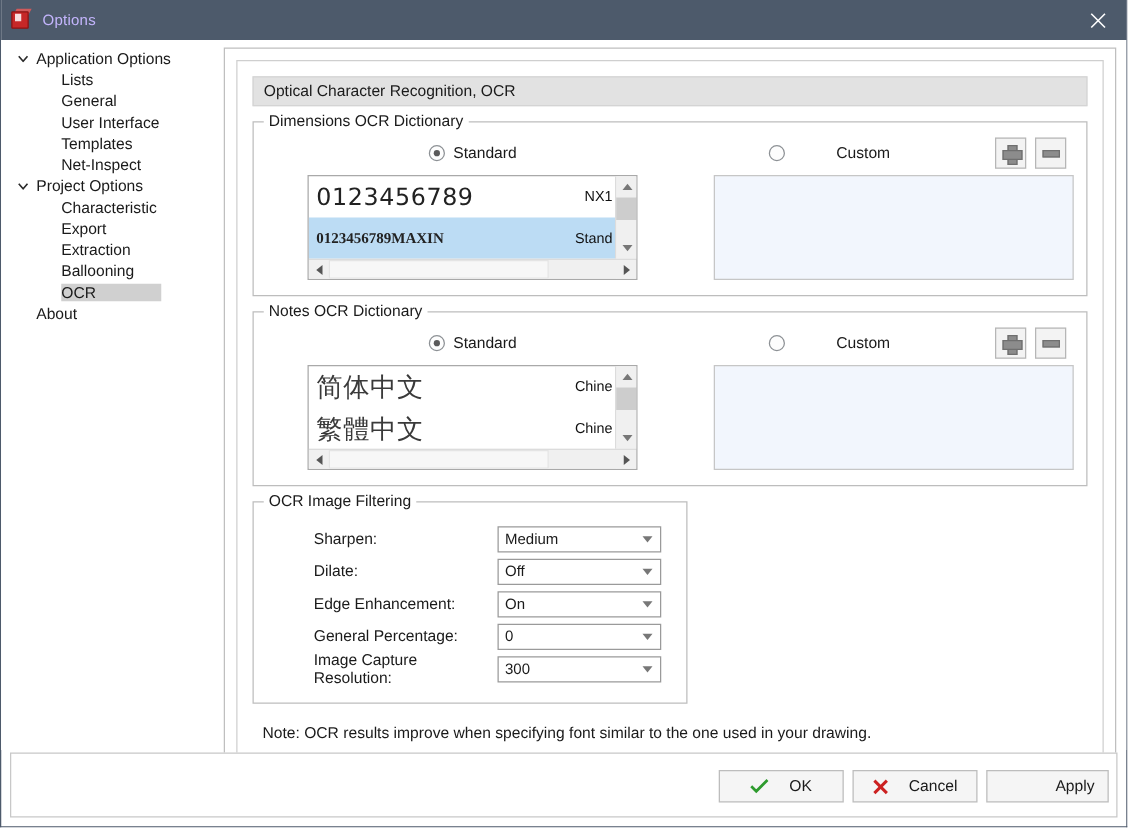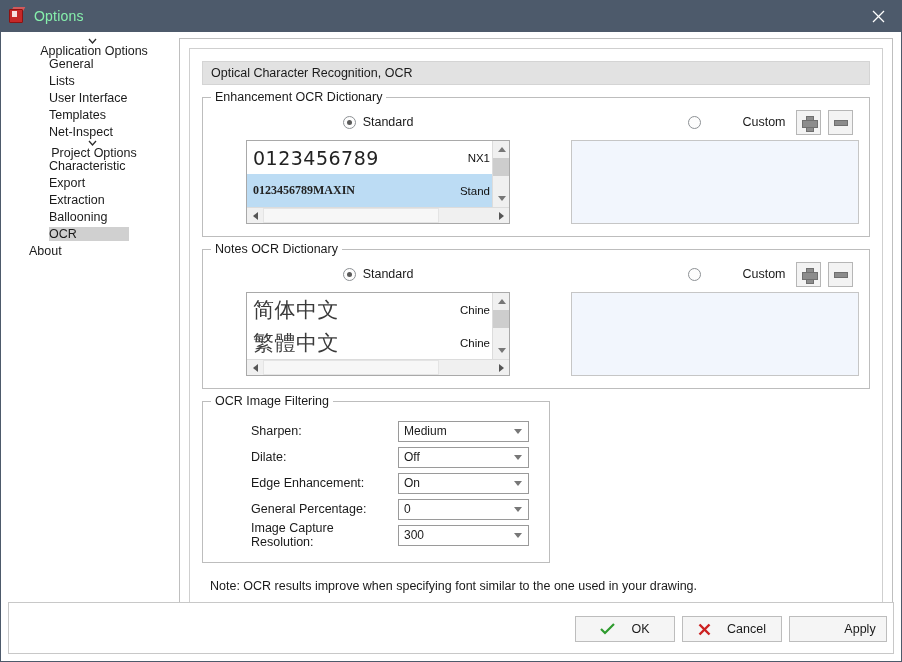--- a/index.html
+++ b/index.html
@@ -49,22 +49,22 @@
     opacity: .85;
   }
   .cube-shadow {
     position: absolute; left: 4px; top: 0px;
     width: 12px; height: 5px;
     background: #e05a5a;
     transform: skewX(-28deg);
     opacity: .9;
   }
   .title-text {
-    color: #86efac;
-    font-size: 14px;
+    color: #c4b5fd;
+    font-size: 12px;
     letter-spacing: .2px;
   }
   .close-btn {
     position: absolute;
     right: 0; top: 0;
     width: 46px; height: 32px;
     display: flex; align-items: center; justify-content: center;
     color: #ffffff;
   }
   .close-btn svg { display: block; }
@@ -83,21 +83,21 @@
     padding-top: 6px;
     background: #ffffff;
   }
   .tree-row {
     height: 17px;
     display: flex;
     align-items: center;
     font-size: 12.5px;
     white-space: nowrap;
   }
-  .tree-row.root { padding-left: 10px; flex-direction: column; }
+  .tree-row.root { padding-left: 10px; }
   .tree-row.child { padding-left: 48px; }
   .tree-row.leafroot { padding-left: 28px; }
   .chev {
     width: 14px;
     display: inline-flex;
     align-items: center; justify-content: center;
     flex: none;
     color: #2b2b2b;
   }
   .tree-row.root .lbl { padding-left: 4px; }
@@ -157,21 +157,21 @@
     display: flex;
   }
   .dict-col-left { width: 330px; flex: none; }
   .dict-col-right { flex: 1; padding-left: 28px; position: relative; }
   .radio-row {
     display: flex; align-items: center;
     justify-content: center;
     height: 20px;
     margin-bottom: 8px;
   }
-  .radio-row.right-row { justify-content: center; padding-left: 44px; gap: 34px; }
+  .radio-row.right-row { justify-content: flex-start; padding-left: 44px; gap: 34px; }
   .radio {
     width: 13px; height: 13px;
     border: 1px solid #8d9195;
     border-radius: 50%;
     background: #fdfdfd;
     margin-right: 7px;
     position: relative;
     flex: none;
   }
   .radio.checked::after {
@@ -384,24 +384,24 @@
       <div class="tree-row root">
         <span class="chev">
           <svg width="9" height="6" viewBox="0 0 9 6">
               <polyline points="1,1 4.5,5 8,1" fill="none" stroke="#2b2b2b" stroke-width="1.3"></polyline>
             </svg>
         </span>
         <span class="lbl">Application Options</span>
       </div>
 
       <div class="tree-row child">
+        <span class="lbl">Lists</span>
+      </div>
+      <div class="tree-row child">
         <span class="lbl">General</span>
-      </div>
-      <div class="tree-row child">
-        <span class="lbl">Lists</span>
       </div>
       <div class="tree-row child">
         <span class="lbl">User Interface</span>
       </div>
       <div class="tree-row child">
         <span class="lbl">Templates</span>
       </div>
       <div class="tree-row child">
         <span class="lbl">Net-Inspect</span>
       </div>
@@ -434,21 +434,21 @@
         <span class="lbl">About</span>
       </div>
     </div>
 
     <div class="panel-outer">
       <div class="panel-inner">
 
         <div class="section-header">Optical Character Recognition, OCR</div>
 
         <div class="groupbox">
-          <span class="gb-title">Enhancement OCR Dictionary</span>
+          <span class="gb-title">Dimensions OCR Dictionary</span>
           <div class="gb-body">
             <div class="dict-grid">
               <div class="dict-col-left">
                 <div class="radio-row">
                   <span class="radio checked"></span>
                   <span class="radio-label">Standard</span>
                 </div>
                 <div class="listbox">
                   <div class="list-rows">
                     <div class="lrow">

